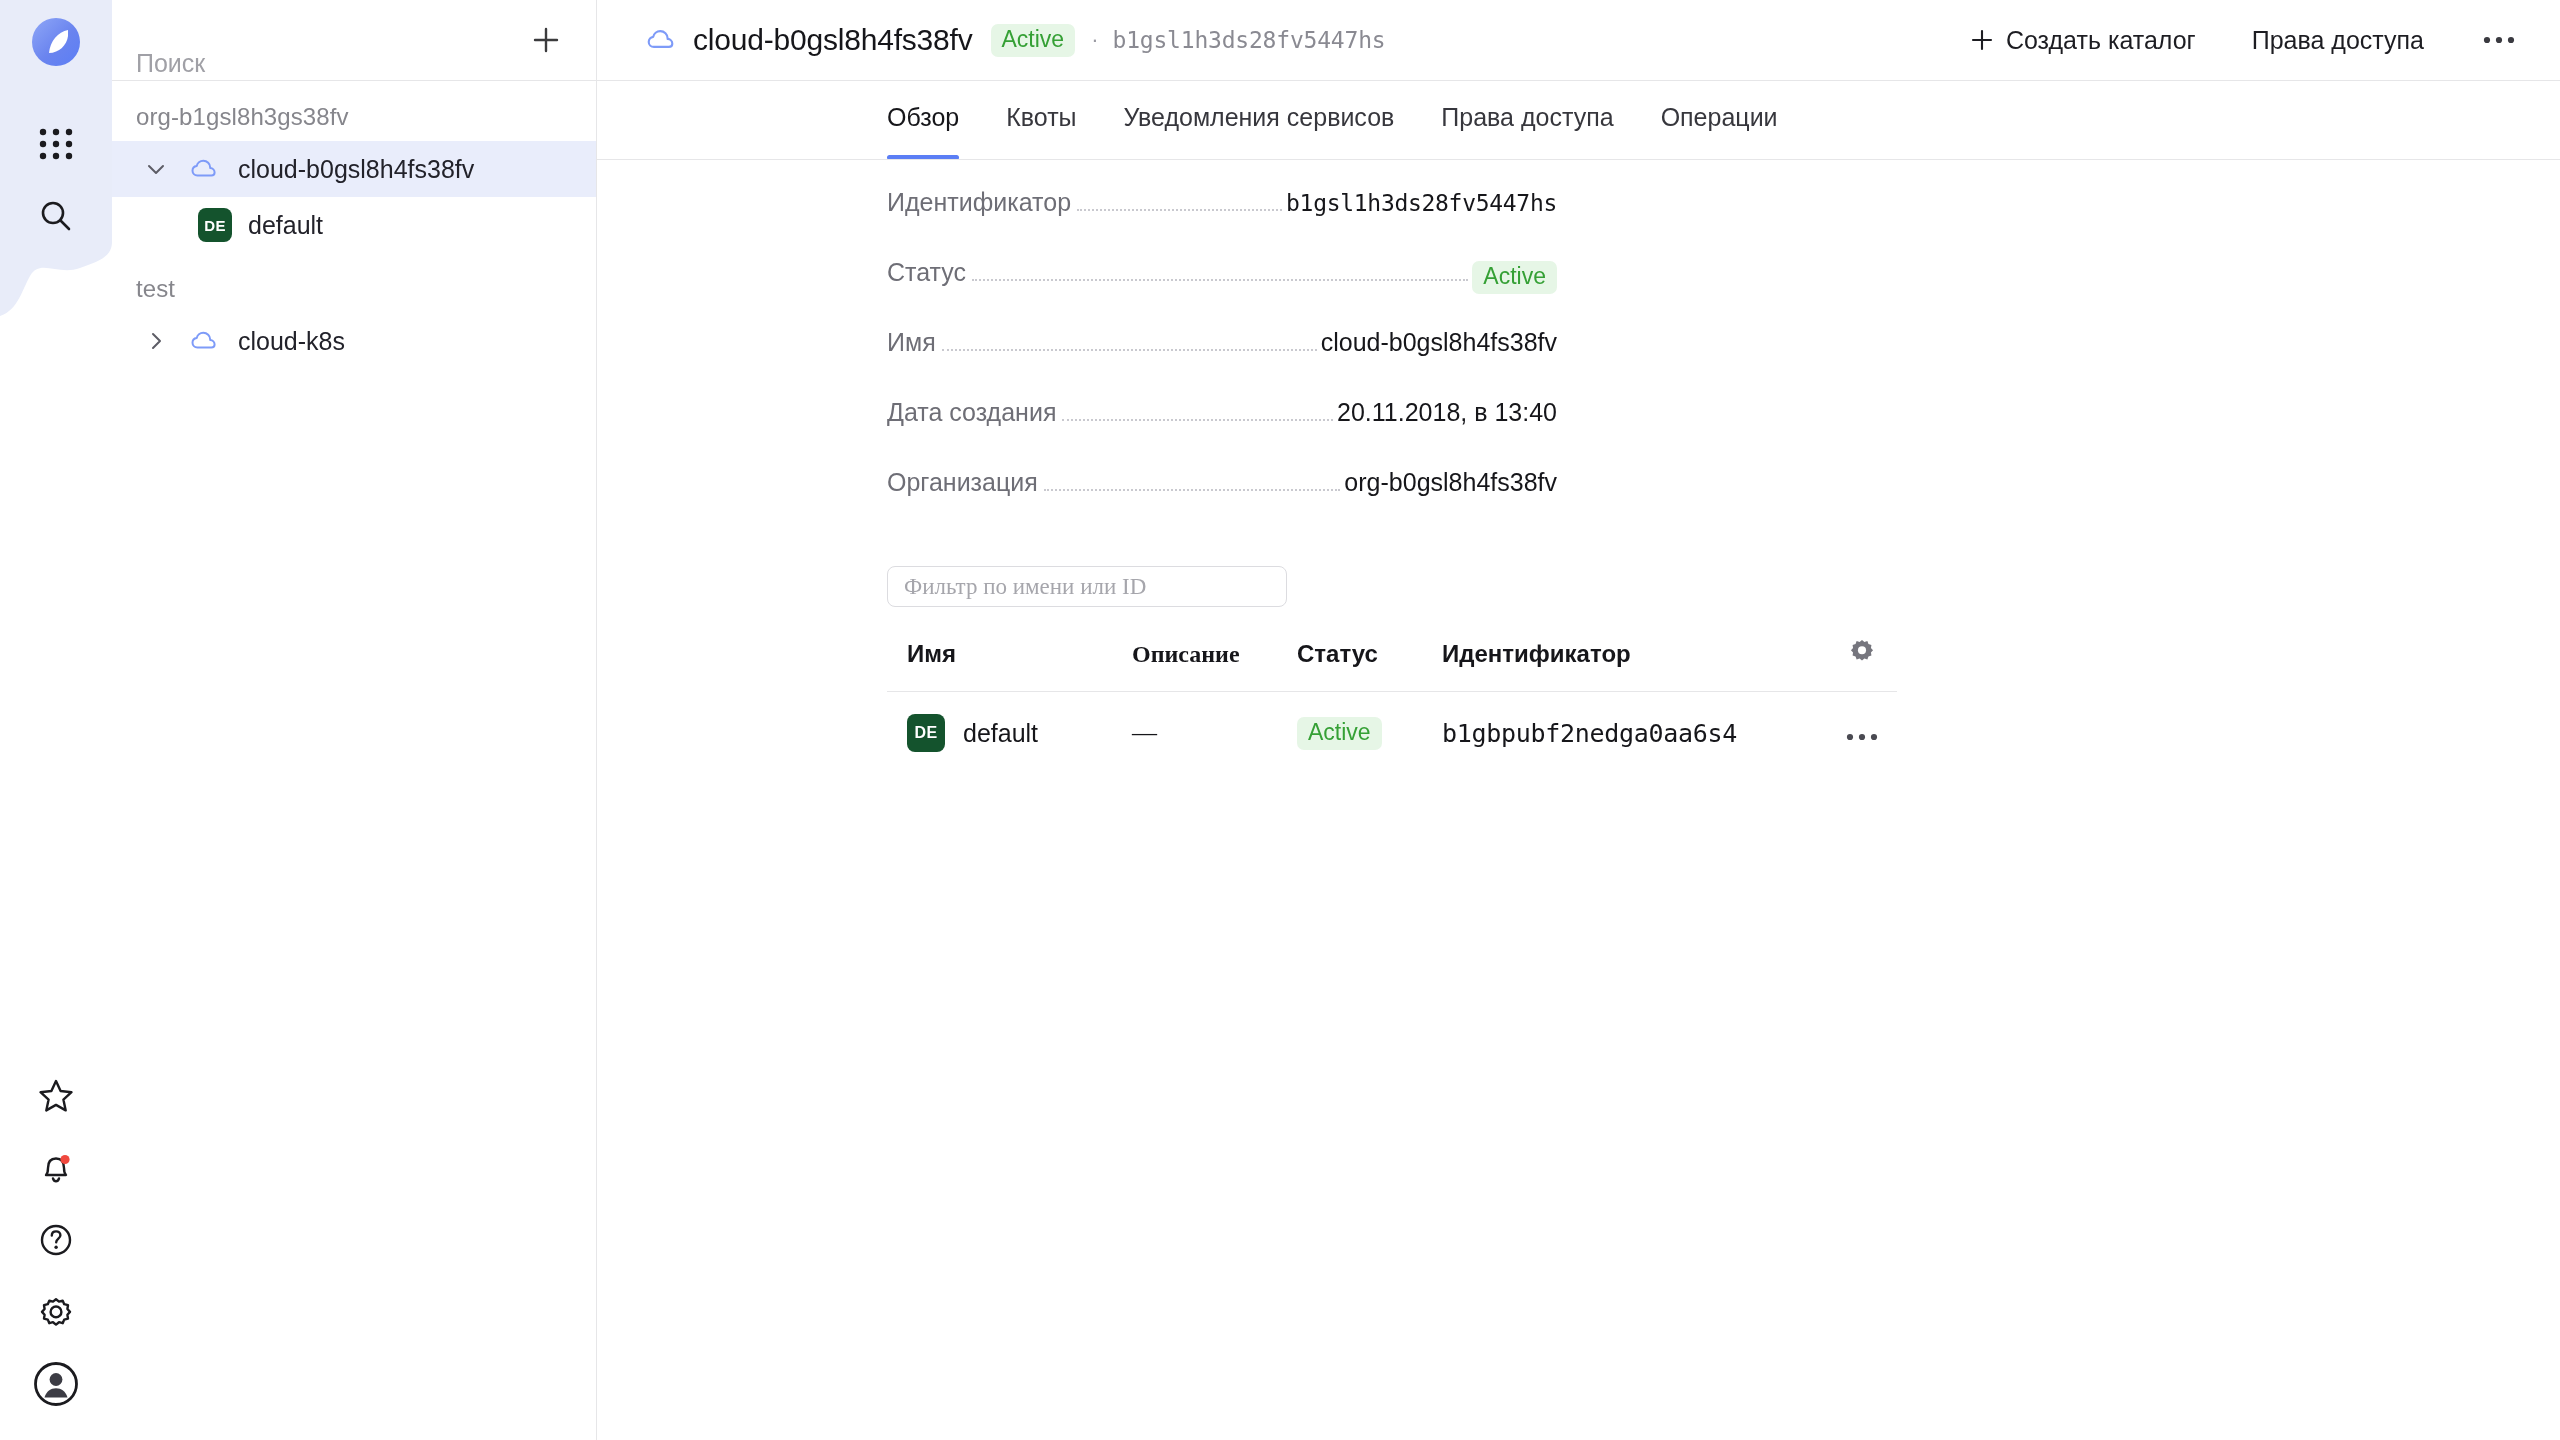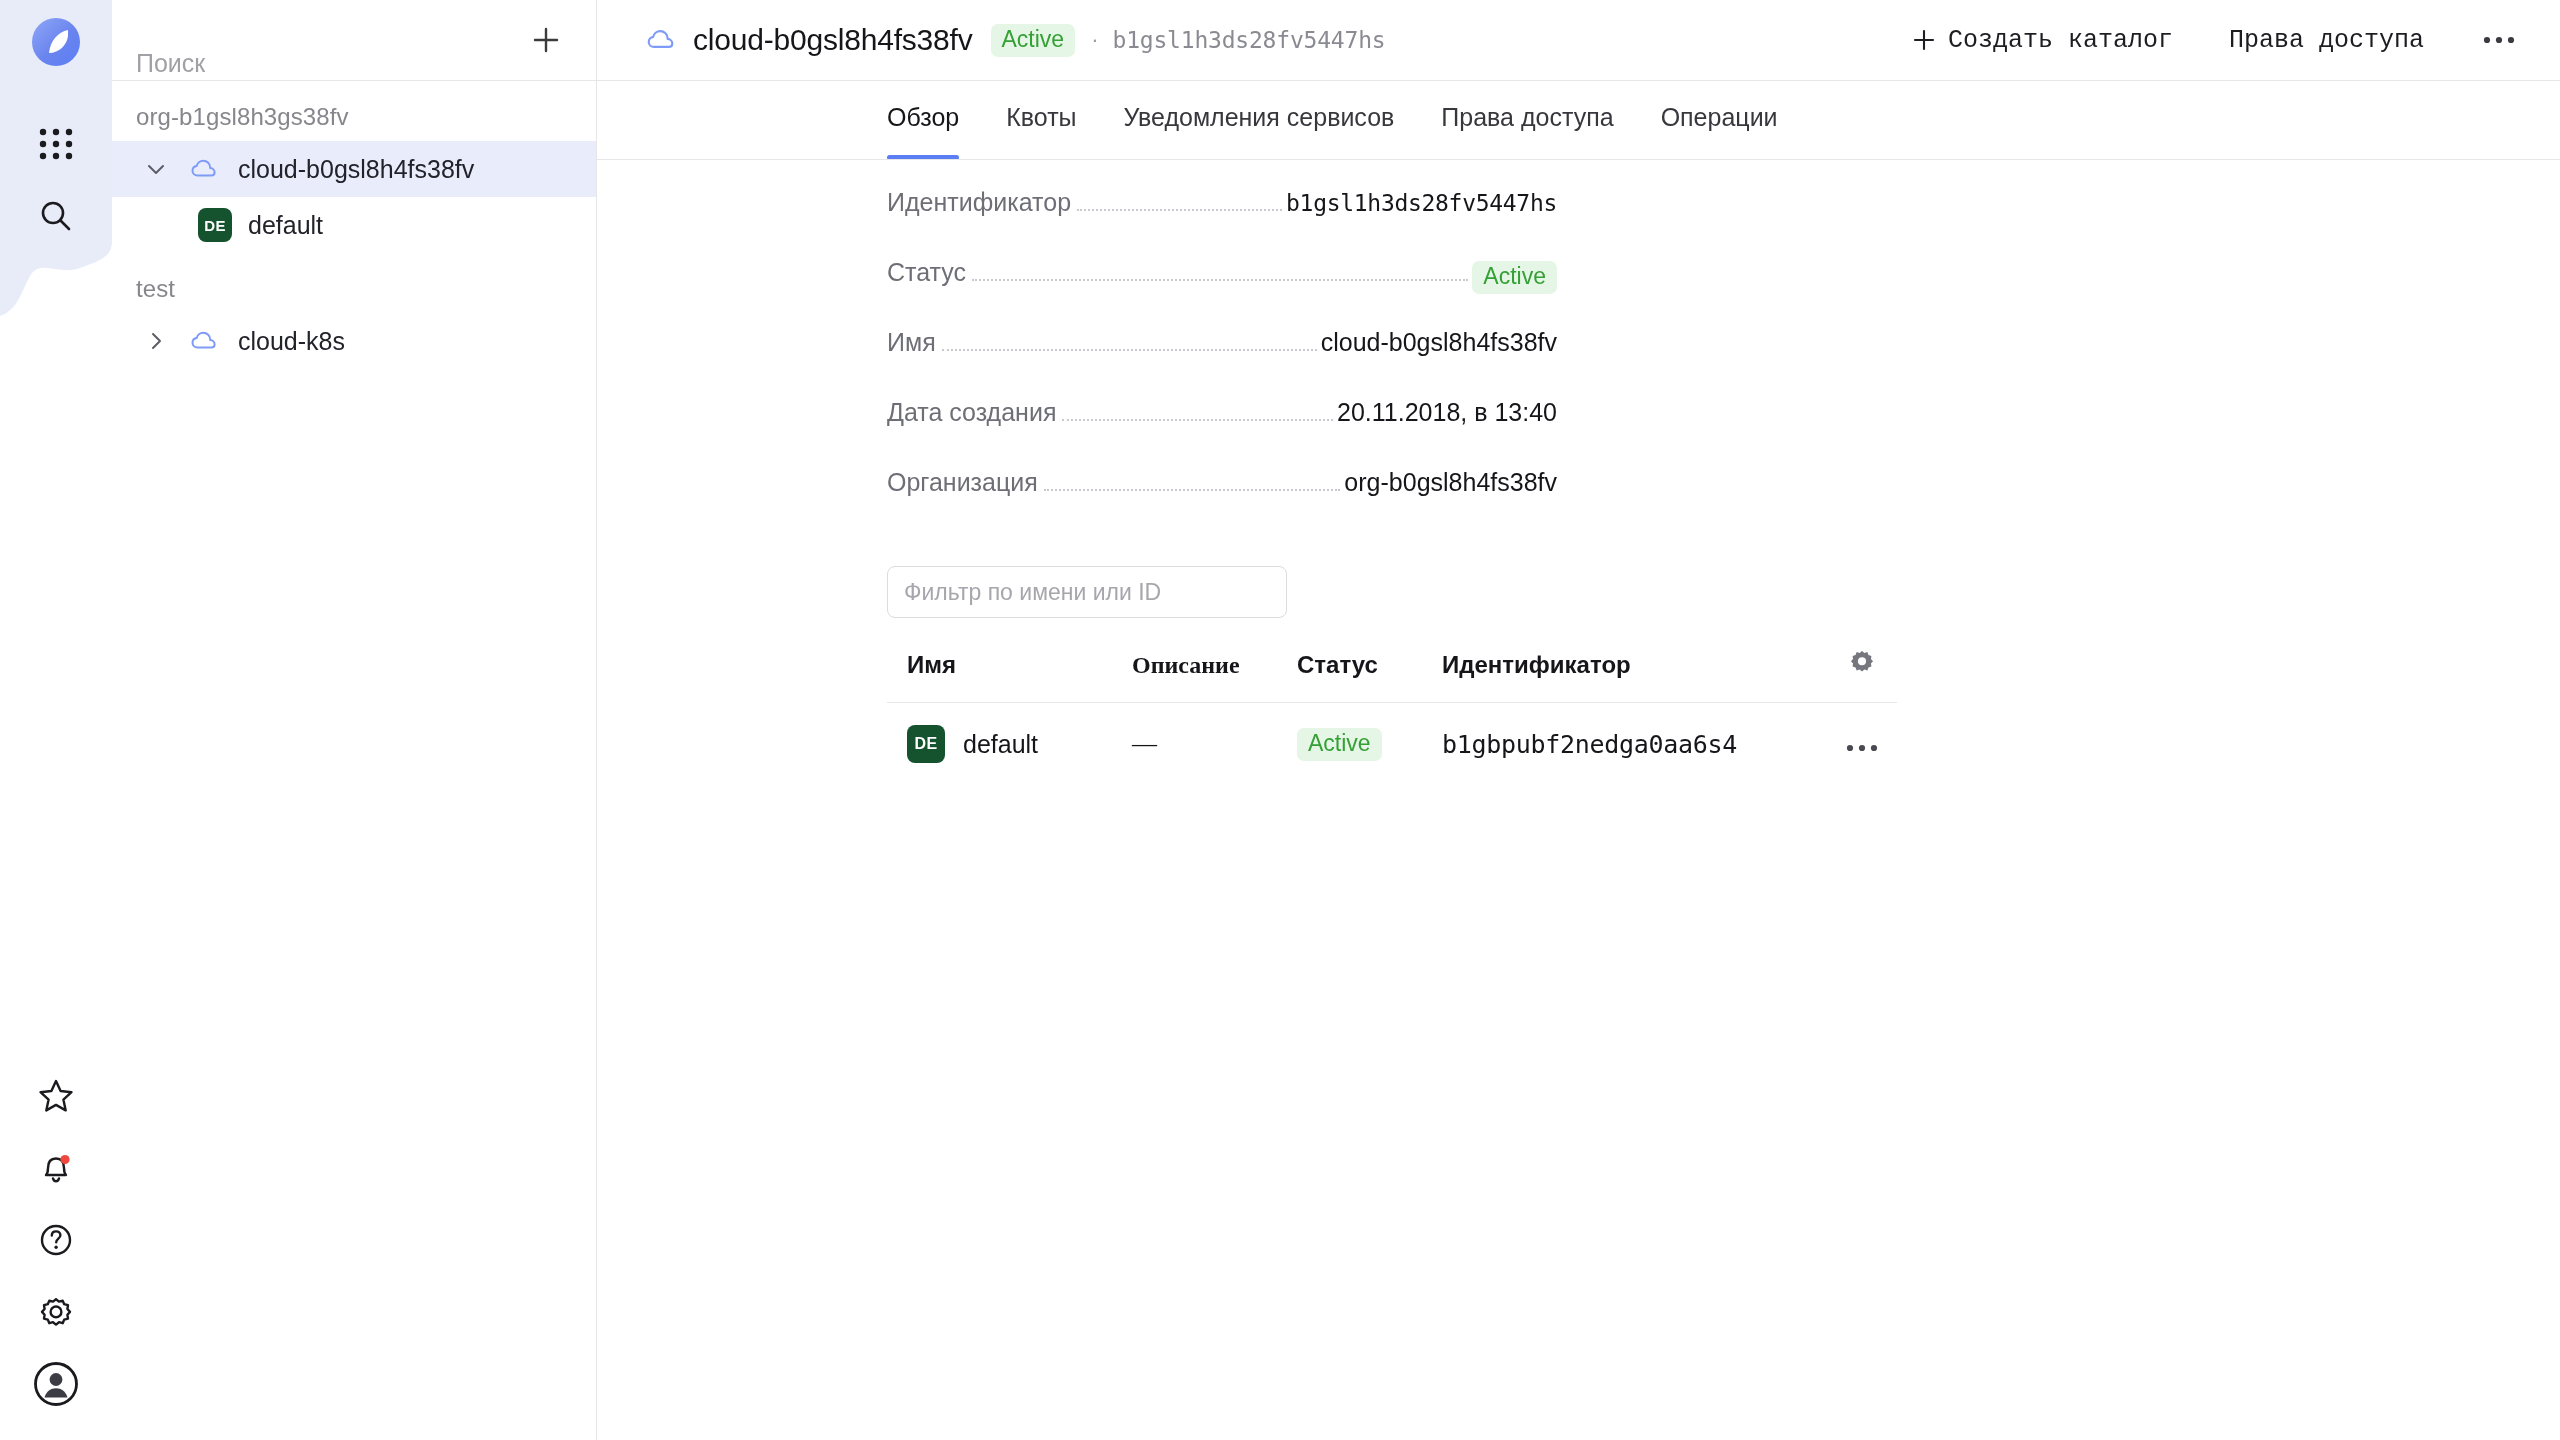--- a/index.html
+++ b/index.html
@@ -141,21 +141,20 @@
     font-family: "DejaVu Sans Mono", monospace;
     font-size: 23px; color: #8a8a92; letter-spacing: -.2px;
     white-space: nowrap;
   }
   #header-spacer { flex: 1; }
   .header-action {
     display: flex; align-items: center;
     font-size: 25px; color: #1d1d22;
     cursor: pointer; white-space: nowrap;
     margin-left: 56px;
-    font-family: Liberation Mono, monospace;
   }
   .header-action .plus { margin-right: 12px; display: flex; align-items: center; }
   #header-more {
     margin-left: 58px; margin-right: 4px;
     display: flex; align-items: center; cursor: pointer;
     letter-spacing: 2px;
   }
 
   
   #tabs-wrap { position: relative; padding-left: 290px; height: 79px; }
@@ -207,24 +206,24 @@
     position: relative; top: 3px;
   }
 
   
   #catalogs-title {
     margin-top: 38px;
     font-size: 28px; font-weight: bold; color: #16161a;
   }
   #catalog-filter {
     margin-top: 28px;
-    width: 400px; height: 52px;
+    width: 400px; height: 41px;
     border: 1px solid #dcdce0; border-radius: 8px;
     padding: 0 16px;
-    font-family: Liberation Sans, sans-serif;
+    font-family: Liberation Serif, serif;
     font-size: 23px; color: #2b2b2b;
     outline: none; background: #fff;
   }
   #catalog-filter::placeholder { color: #a6a6ac; }
 
   #catalog-table {
     margin-top: 30px;
     width: 1010px;
     border-collapse: collapse;
   }

